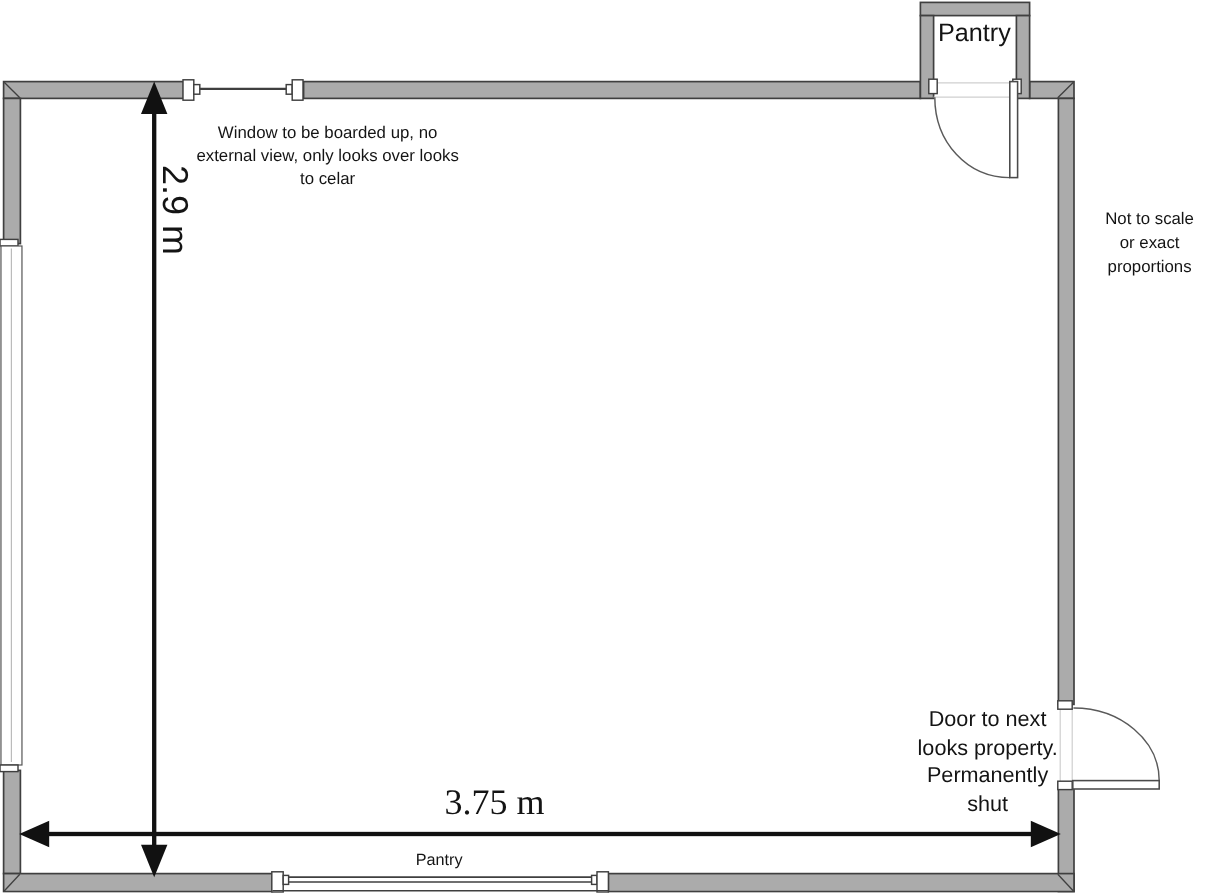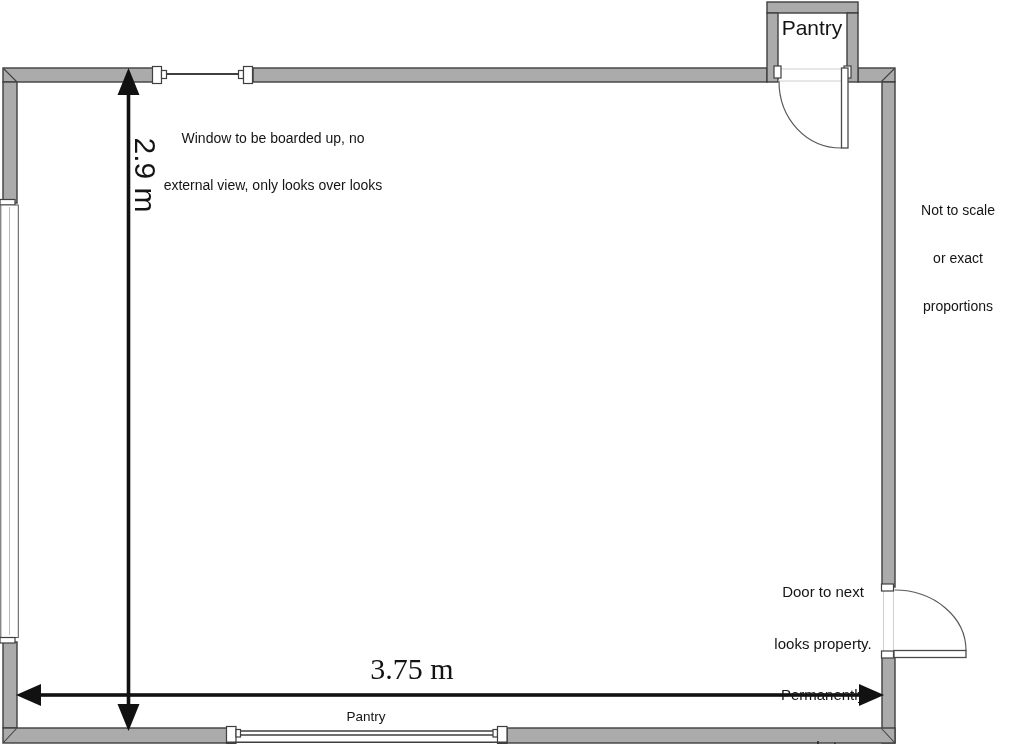--- a/index.html
+++ b/index.html
@@ -16,25 +16,25 @@
   .win-cap{fill:#ffffff;stroke:#3f3f3f;stroke-width:1.2;}
   .win-line{stroke:#3f3f3f;stroke-width:1.4;fill:none;}
   .win-line-thick{stroke:#3f3f3f;stroke-width:1.8;fill:none;}
   .win-mid{stroke:#bbbbbb;stroke-width:1;fill:none;}
   .win-body{fill:#ffffff;stroke:#555555;stroke-width:1;}
   .faint{stroke:#cfcfcf;stroke-width:1;fill:none;}
   .door-leaf{fill:#ffffff;stroke:#4a4a4a;stroke-width:1.3;}
   .door-arc{fill:none;stroke:#5a5a5a;stroke-width:1.2;}
   .dim{fill:var(--dimension-color,#111);}
   .label{position:absolute;text-align:center;}
-  .label div{white-space:nowrap;margin-top:28px;}
+  .label div{white-space:nowrap;}
   .pantry-label{left:762px;top:16px;width:100px;font-size:21px;}
   .note{left:133px;top:101px;width:280px;font-size:14px;line-height:19px;}
   .scale-note{left:898px;top:172px;width:120px;font-size:14px;line-height:20px;}
-  .door-note{left:743px;top:552px;width:160px;font-size:15px;line-height:23.5px;}
+  .door-note{left:743px;top:588px;width:160px;font-size:18px;line-height:23.5px;}
   .window-label{left:316px;top:709px;width:100px;font-size:13.5px;}
   .h-dim-label{left:332px;top:652px;width:160px;font-size:30px;font-family:Liberation Serif, serif;}
   .v-dim-label{left:90px;top:160px;width:110px;height:30px;line-height:30px;font-size:30px;transform:rotate(90deg);}
 </style>
 </head>
 <body>
 
 <svg class="plan-svg" width="1009" height="744" viewBox="0 0 1009 744">
 
   <g>
@@ -119,20 +119,21 @@
     <polygon class="dim" points="16,695 41,684 41,706"></polygon>
     <polygon class="dim" points="884,695 859,684 859,706"></polygon>
   </g>
 </svg>
 
 <div class="label pantry-label">Pantry</div>
 
 <div class="label note">
   <div>Window to be boarded up, no</div>
   <div>external view, only looks over looks</div>
+  <div>to celar</div>
 </div>
 
 <div class="label scale-note">
   <div>Not to scale</div>
   <div>or exact</div>
   <div>proportions</div>
 </div>
 
 <div class="label door-note">
   <div>Door to next</div>

